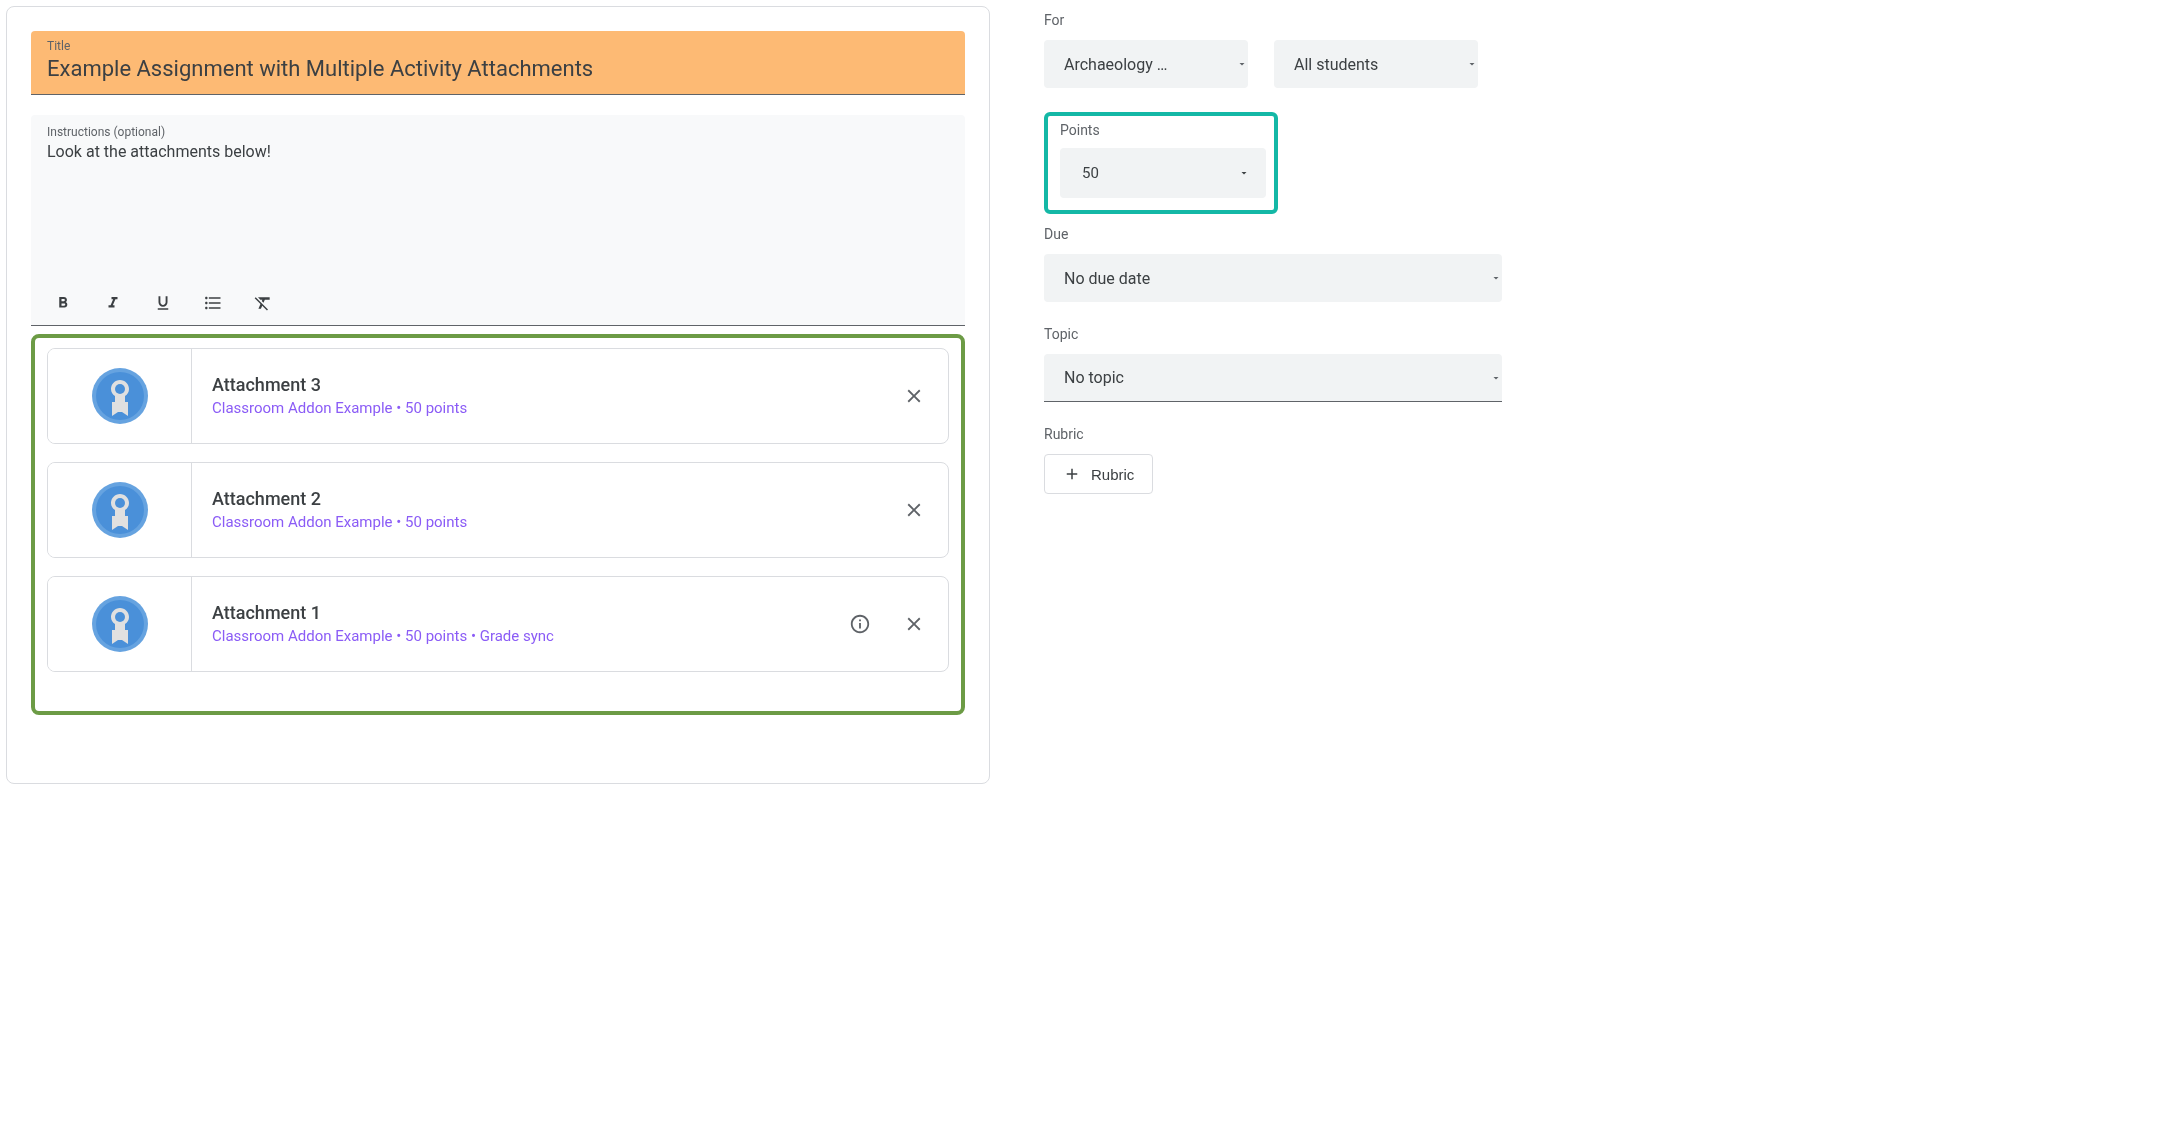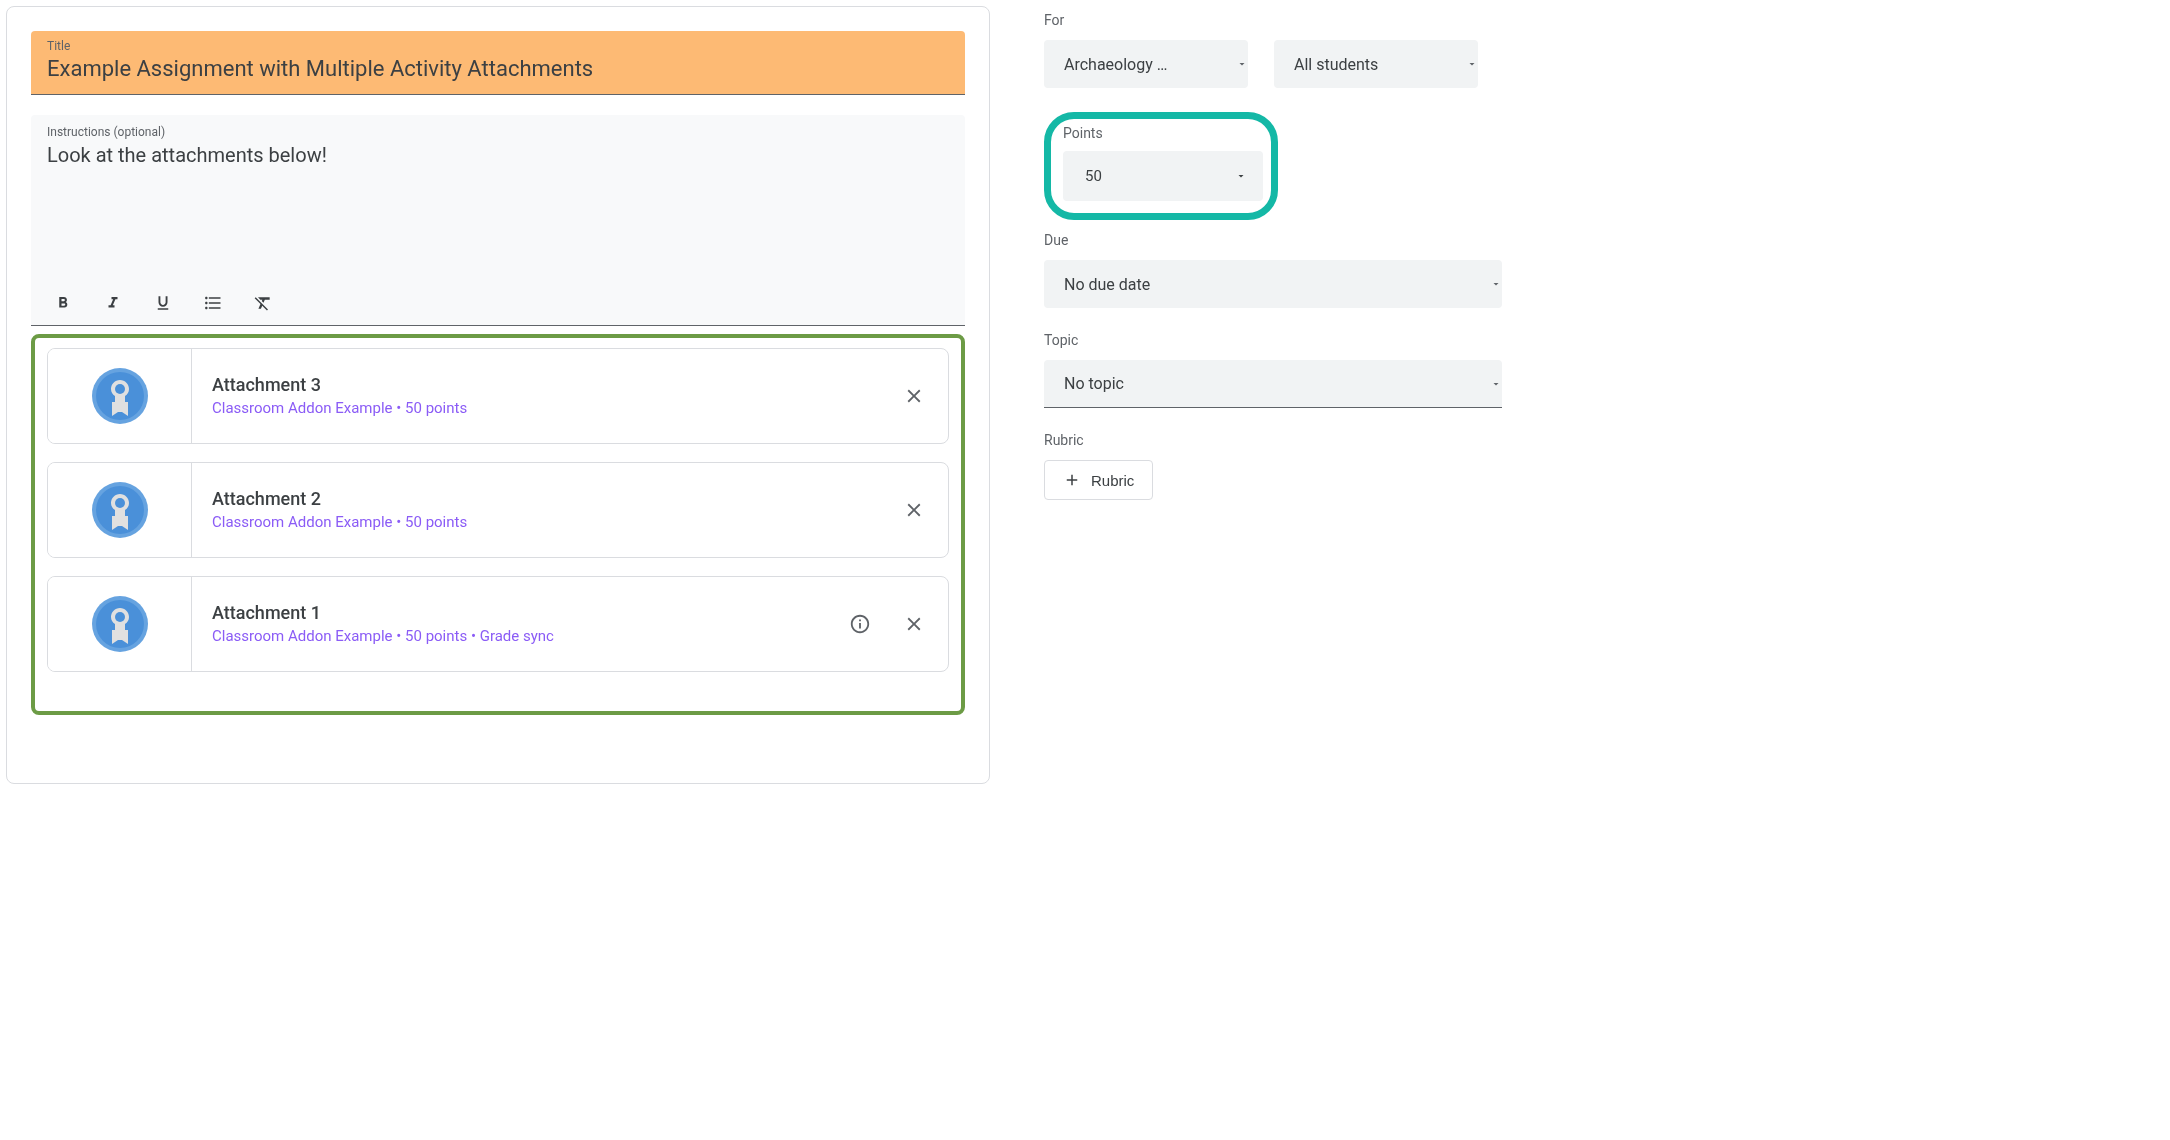--- a/index.html
+++ b/index.html
@@ -45,21 +45,21 @@
     letter-spacing: 0;
     line-height: 1.3;
   }
   .instr-field {
     background: #f8f9fa;
     border-radius: 4px 4px 0 0;
     padding: 10px 16px 0 16px;
     border-bottom: 1px solid #5f6368;
   }
   .instr-text {
-    font-size: 20px;
+    font-size: 16px;
     color: #3c4043;
     min-height: 140px;
     line-height: 1.4;
   }
   .toolbar {
     display: flex;
     gap: 26px;
     padding: 10px 0 10px 4px;
     align-items: center;
   }
@@ -156,22 +156,22 @@
     color: #3c4043;
     cursor: pointer;
   }
   .chip .drop { color:#5f6368; }
   .chip-for1 { width: 204px; }
   .chip-for2 { width: 204px; }
   .chip-full { width: 100%; }
   .chip-under { border-bottom: 1px solid #5f6368; border-radius: 4px 4px 0 0; }
 
   .points-wrap {
-    border: 7px solid #14b8a6;
-    border-radius: 30px;
+    border: 4px solid #14b8a6;
+    border-radius: 6px;
     padding: 6px 8px 12px 12px;
     width: 234px;
     margin-bottom: 12px;
   }
   .points-wrap .side-label { margin-top:0; margin-bottom:10px; }
   .points-chip {
     background: #f1f3f4;
     border-radius: 4px;
     height: 50px;
     display: flex;

